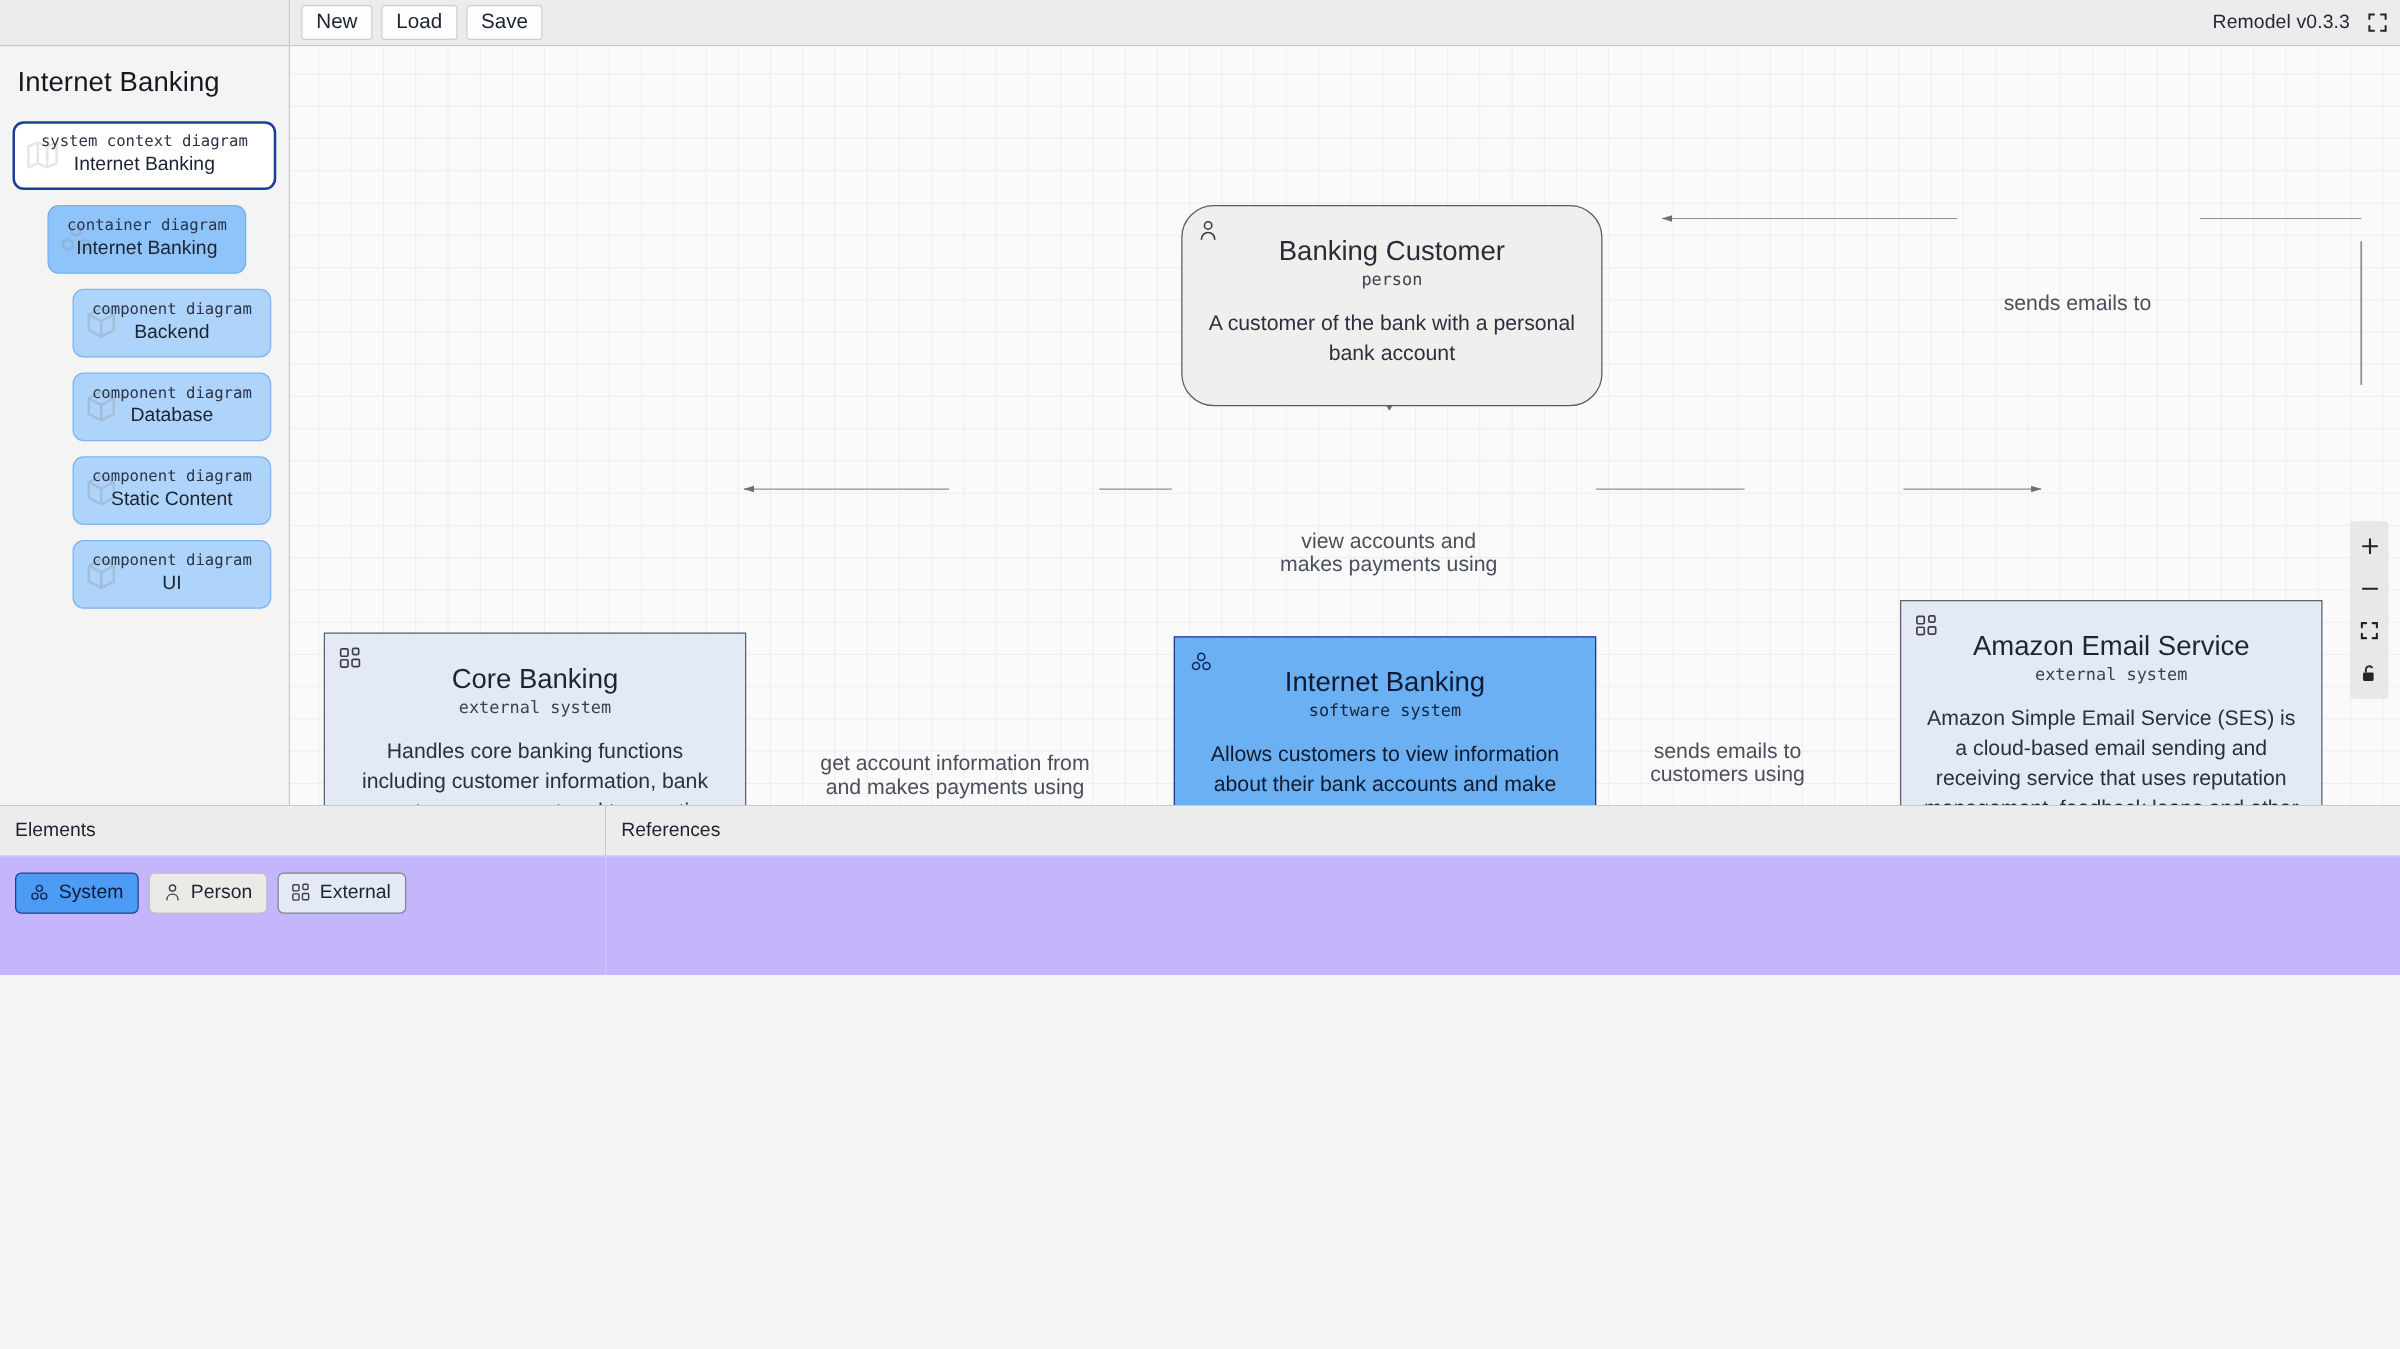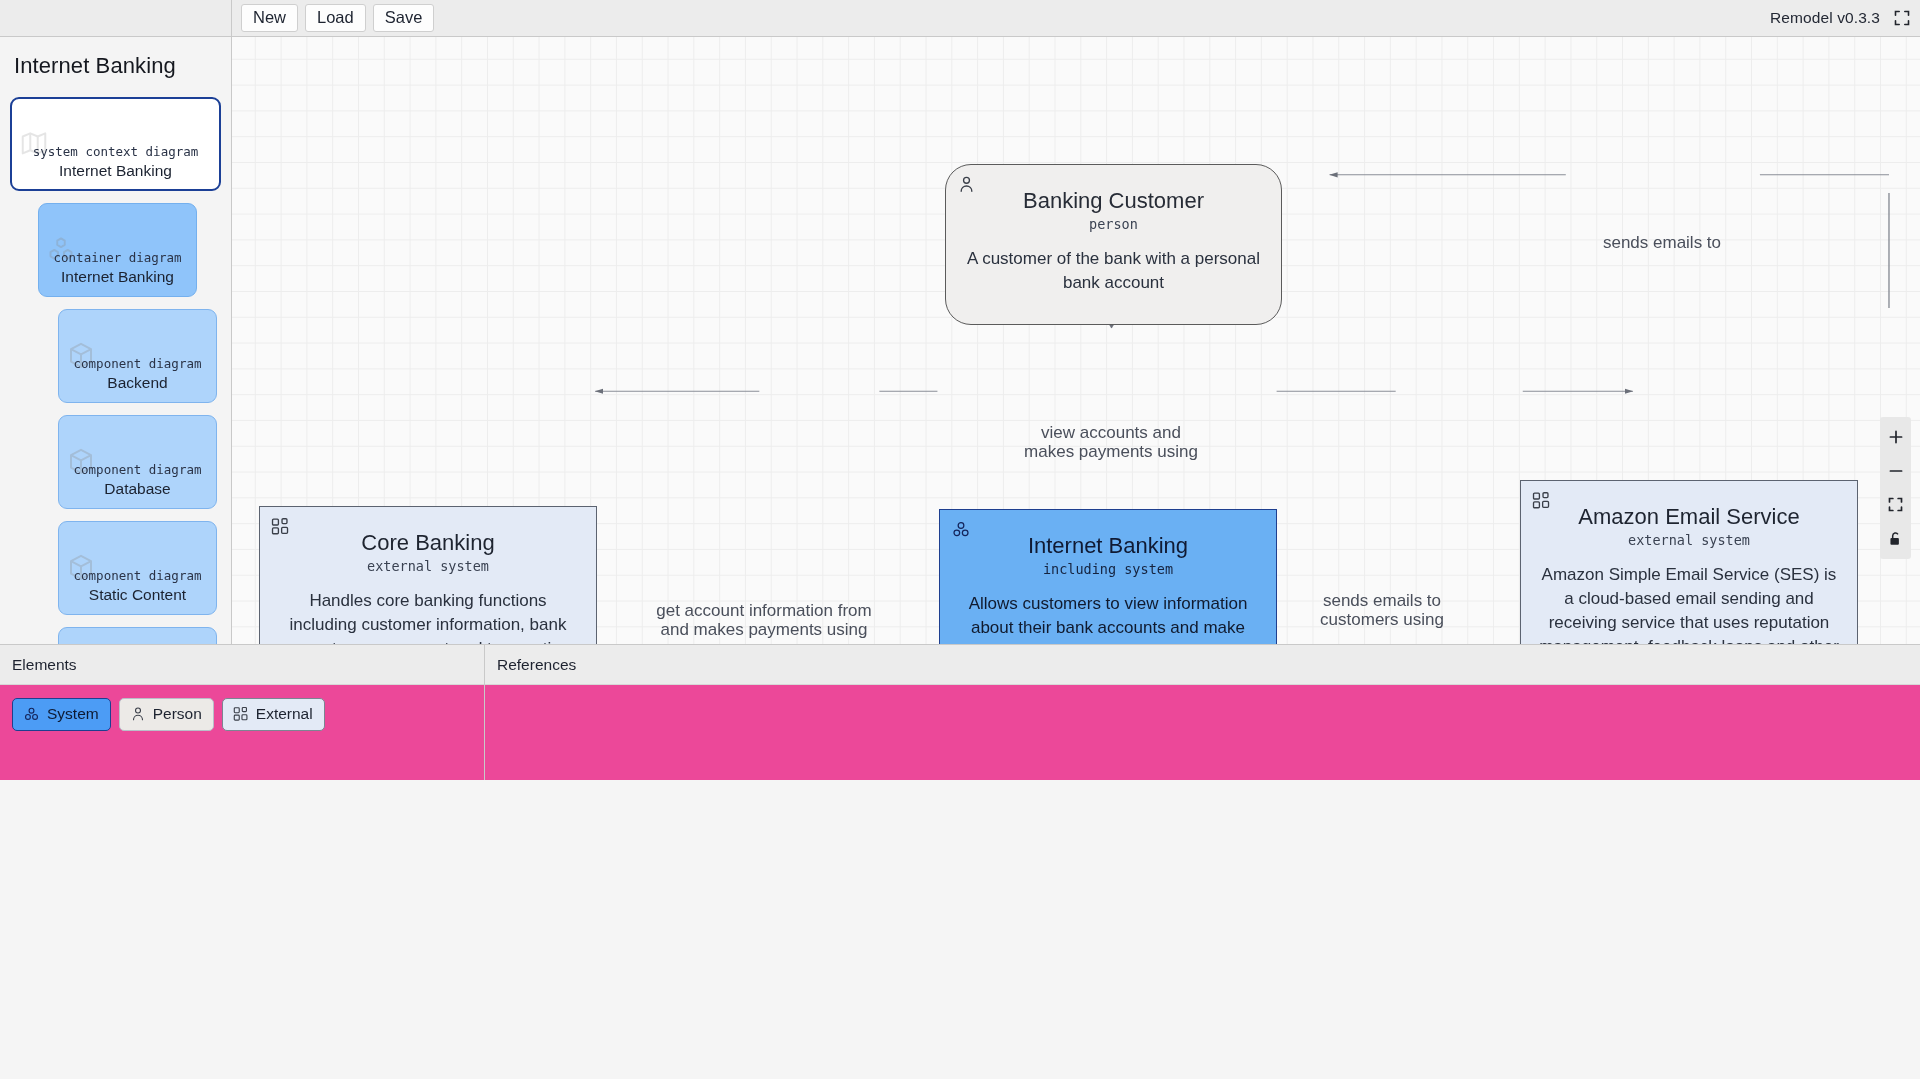--- a/index.html
+++ b/index.html
@@ -116,21 +116,20 @@
   }
   .tree-item .ti-kind {
     position: relative;
     z-index: 2;
     display: block;
     font-family: "DejaVu Sans Mono", "Liberation Mono", monospace;
     font-size: 12.5px;
     color: #2a3347;
     line-height: 16px;
     white-space: nowrap;
-    margin-top: 39px;
   }
   .tree-item .ti-name {
     position: relative;
     z-index: 2;
     display: block;
     font-size: 15.5px;
     color: #1b2230;
     line-height: 21px;
     white-space: nowrap;
   }
@@ -278,21 +277,21 @@
     padding-left: 12px;
     font-size: 15.5px;
     color: #1e2330;
   }
   .panel-body {
     flex: 1 1 auto;
     padding: 13px 0 0 12px;
     display: flex;
     align-items: flex-start;
     gap: 8px;
-    background: #ec4899;
+    background: #c4b5fd;
   }
   .pal-btn {
     display: inline-flex;
     align-items: center;
     gap: 7px;
     font-size: 15.5px;
     line-height: 20px;
     padding: 5px 11px 6px 10px;
     border-radius: 5px;
     cursor: pointer;
@@ -471,21 +470,21 @@
 
       <div class="node software" style="left:707px; top:472px; width:338px; height:208px;">
         <span class="n-icon">
           <svg width="20" height="20" viewBox="0 0 24 24" fill="none" stroke="#14255c" stroke-width="1.5">
             <circle cx="12" cy="6.6" r="3.4"></circle>
             <circle cx="7.0" cy="15.4" r="3.4"></circle>
             <circle cx="17.0" cy="15.4" r="3.4"></circle>
           </svg>
         </span>
         <span class="n-title">Internet Banking</span>
-        <span class="n-kind">including system</span>
+        <span class="n-kind">software system</span>
         <span class="n-desc">Allows customers to view information about their bank accounts and make payments via the web</span>
       </div>
 
       <div class="node external" style="left:1288px; top:443px; width:338px; height:254px;">
         <span class="n-icon">
           <svg width="19" height="19" viewBox="0 0 20 20" fill="none" stroke="#3a3f49" stroke-width="1.4">
             <rect x="1.6" y="2.2" width="6.2" height="6.2" rx="1.1"></rect>
             <rect x="11.6" y="1.8" width="5.2" height="5.2" rx="1.1"></rect>
             <rect x="1.6" y="11.4" width="6.2" height="6.2" rx="1.1"></rect>
             <rect x="11.2" y="11.0" width="6.2" height="6.2" rx="1.1"></rect>

